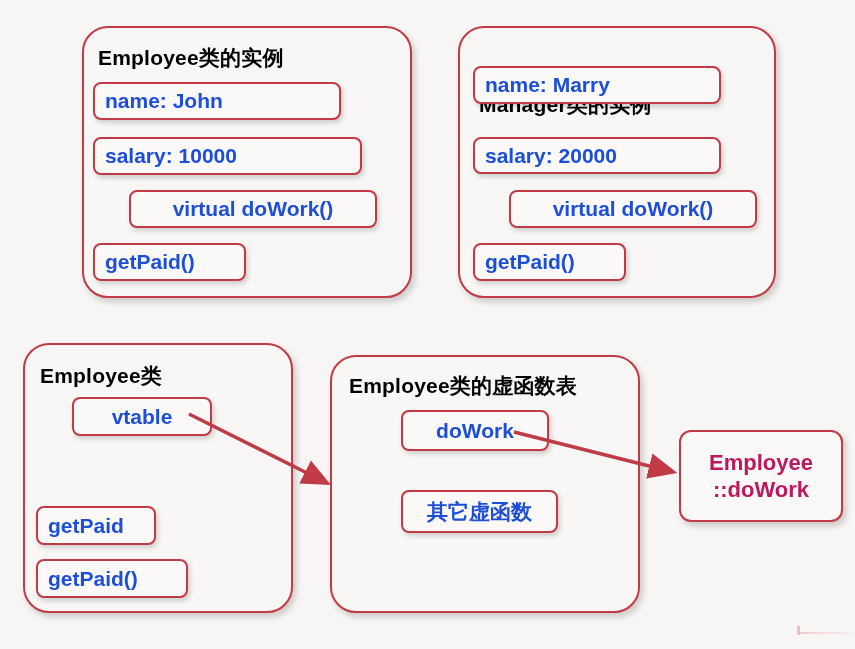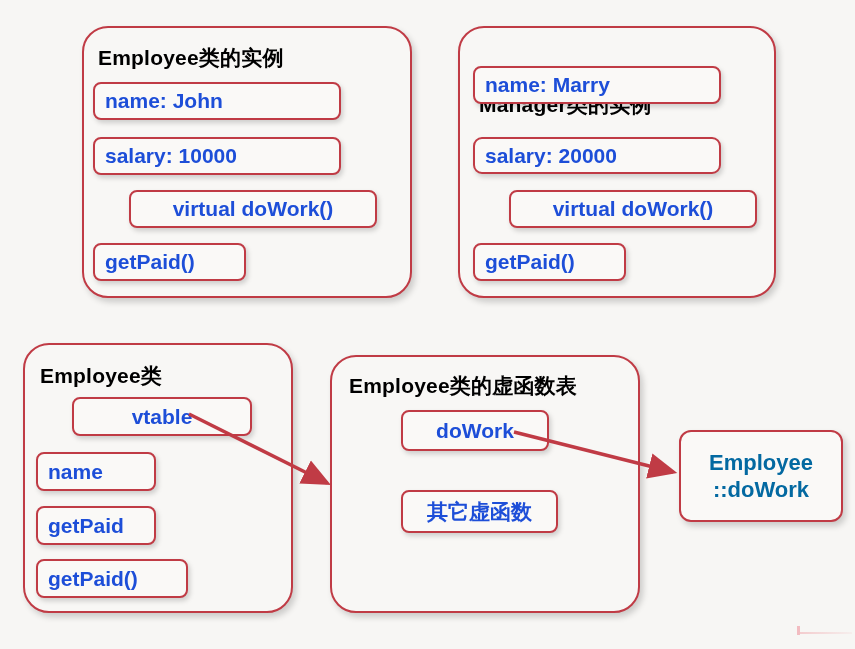--- a/index.html
+++ b/index.html
@@ -59,21 +59,21 @@
     background: #faf9f7;
     border: 2.5px solid #c03b45;
     border-radius: 12px;
     box-shadow: 3px 4px 6px rgba(0,0,0,0.18);
     display: flex;
     flex-direction: column;
     align-items: center;
     justify-content: center;
     font-size: 22px;
     font-weight: bold;
-    color: #0369a1;
+    color: #be185d;
     line-height: 1.25;
     white-space: nowrap;
   }
 
   
   #arrows {
     position: absolute;
     left: 0; top: 0;
     width: 855px;
     height: 649px;
@@ -94,37 +94,36 @@
 </style>
 </head>
 <body>
 
 <div id="canvas">
 
   <div class="card" style="left:82px; top:26px; width:330px; height:272px;">
   </div>
   <div class="card-title" style="left:98px; top:44px;">Employee类的实例</div>
   <div class="field left" style="left:93px; top:82px; width:248px; height:38px;">name: John</div>
-  <div class="field left" style="left:93px; top:137px; width:248px; height:38px;">salary: 10000</div>
+  <div class="field left" style="left:93px; top:137px; width:269px; height:38px;">salary: 10000</div>
   <div class="field center" style="left:93px; top:190px; width:248px; height:38px;">virtual doWork()</div>
   <div class="field left" style="left:93px; top:243px; width:153px; height:38px;">getPaid()</div>
 
   <div class="card" style="left:458px; top:26px; width:318px; height:272px;">
   </div>
   <div class="card-title" style="left:479px; top:44px;margin-top:47px;">Manager类的实例</div>
   <div class="field left" style="left:473px; top:66px; width:248px; height:38px;">name: Marry</div>
-  <div class="field left" style="left:473px; top:137px; width:248px; height:37px;border-radius:9px;">salary: 20000</div>
+  <div class="field left" style="left:473px; top:137px; width:248px; height:37px;">salary: 20000</div>
   <div class="field center" style="left:473px; top:190px; width:248px; height:38px;">virtual doWork()</div>
   <div class="field left" style="left:473px; top:243px; width:153px; height:38px;">getPaid()</div>
 
   <div class="card" style="left:23px; top:343px; width:270px; height:270px;">
   </div>
   <div class="card-title" style="left:40px; top:362px;">Employee类</div>
-  <div class="field center" style="left:36px; top:397px; width:180px; height:39px;">vtable</div>
-  <div class="field left" style="left:36px; top:452px; width:120px; height:39px;">name</div>
+  <div class="field center" style="left:36px; top:397px; width:140px; height:39px;">vtable</div>
   <div class="field left" style="left:36px; top:506px; width:120px; height:39px;">getPaid</div>
   <div class="field left" style="left:36px; top:559px; width:152px; height:39px;">getPaid()</div>
 
   <div class="card" style="left:330px; top:355px; width:310px; height:258px;">
   </div>
   <div class="card-title" style="left:349px; top:372px;">Employee类的虚函数表</div>
   <div class="field center" style="left:365px; top:490px; width:157px; height:43px;">其它虚函数</div>
   <div class="field center" style="left:365px; top:410px; width:148px; height:41px;">doWork</div>
 
   <div class="leafbox" style="left:679px; top:430px; width:164px; height:92px;">

